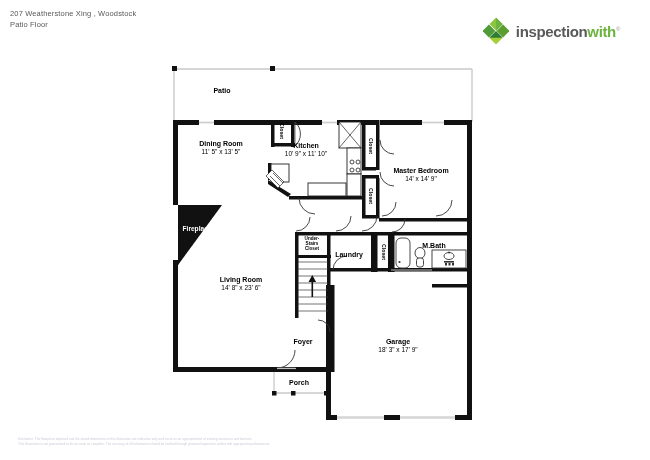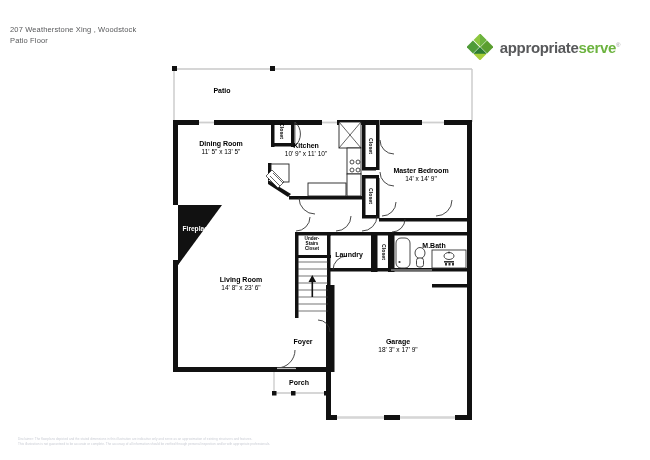--- a/index.html
+++ b/index.html
@@ -12,21 +12,21 @@
     height: 460px;
     position: relative;
     overflow: hidden;
     font-family: "Liberation Sans", sans-serif;
     color: #3c3c3c;
   }
 
   
   #header {
     position: absolute;
-    left: 0; top: 16px;
+    left: 0; top: 0;
     width: 634px; height: 60px;
   }
   #addr-block {
     position: absolute;
     left: 10px; top: 8px;
   }
   #addr-line1 {
     font-size: 7.5px;
     line-height: 11px;
     color: #58595b;
@@ -119,21 +119,21 @@
       <g transform="translate(30,30) rotate(45)">
         <rect x="-22" y="-22" width="21" height="21" fill="#8cc63f"></rect>
         <rect x="1" y="-22" width="21" height="21" fill="#5a9e2f"></rect>
         <rect x="-22" y="1" width="21" height="21" fill="#4f9b37"></rect>
         <rect x="1" y="1" width="21" height="21" fill="#a6ce39"></rect>
         <polygon points="-22,-22 0,-22 0,0" fill="#6cb33f"></polygon>
         <polygon points="0,0 22,0 0,22" fill="#2e7d32"></polygon>
       </g>
     </svg>
     <div id="logo-text">
-      <span id="logo-word-invitation">appropriate</span><span id="logo-word-homes">serve</span><span id="logo-tm">®</span>
+      <span id="logo-word-invitation">inspection</span><span id="logo-word-homes">with</span><span id="logo-tm">®</span>
     </div>
   </div>
 </div>
 
 <div id="plan">
   <svg width="650" height="460" viewBox="0 0 650 460">
 
     <g>
       <line x1="174" y1="69" x2="472" y2="69" stroke="#c9c9c9" stroke-width="1.4"></line>
       <line x1="174" y1="69" x2="174" y2="122" stroke="#c9c9c9" stroke-width="1.4"></line>

